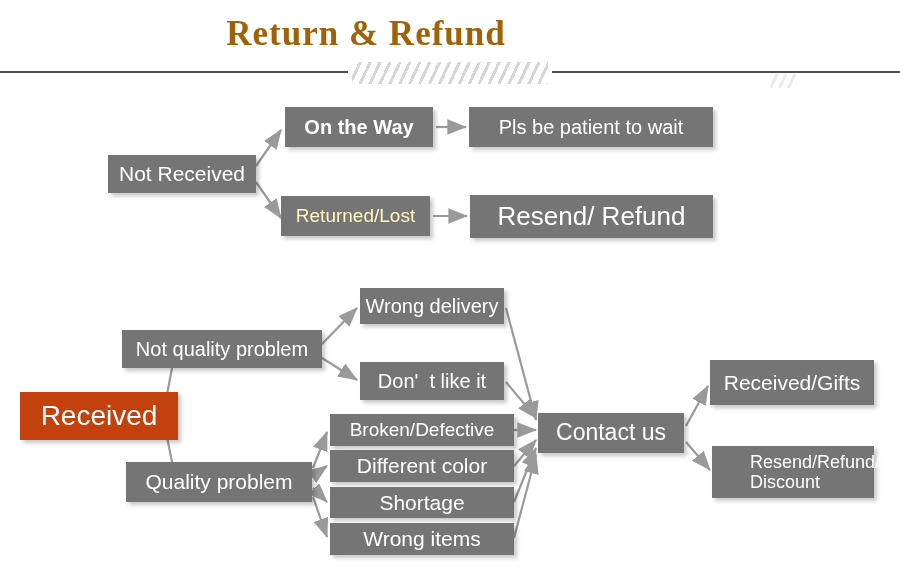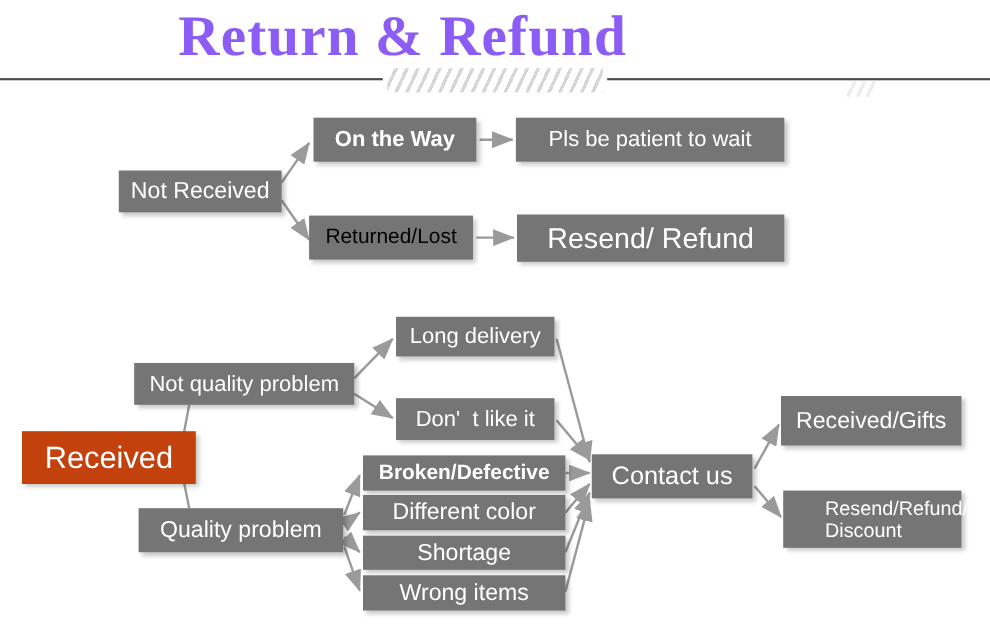--- a/index.html
+++ b/index.html
@@ -19,24 +19,24 @@
   }
 
   
   #title {
     position: absolute;
     left: 0;
     top: 10px;
     width: 732px;
     text-align: center;
     font-family: "Liberation Serif", serif;
-    font-size: 52px;
+    font-size: 35px;
     font-weight: 700;
     letter-spacing: 1px;
-    color: #8b5cf6;
+    color: #a16207;
     line-height: 48px;
     white-space: nowrap;
   }
 
   
   #divider {
     position: absolute;
     left: 0;
     top: 62px;
     width: 900px;
@@ -169,49 +169,49 @@
   </div>
 
   <div class="node" style="left: 285px; top: 107px; width: 148px; height: 40px; font-size: 20px; background: rgb(117, 117, 117); color: rgb(255, 255, 255); font-weight: bold;">
     <span>On the Way</span>
   </div>
 
   <div class="node" style="left: 469px; top: 107px; width: 244px; height: 40px; font-size: 20px; background: rgb(117, 117, 117); color: rgb(255, 255, 255);">
     <span>Pls be patient to wait</span>
   </div>
 
-  <div class="node" style="left: 281px; top: 196px; width: 149px; height: 40px; font-size: 19px; background: rgb(117, 117, 117); color: #000000;">
+  <div class="node" style="left: 281px; top: 196px; width: 149px; height: 40px; font-size: 19px; background: rgb(117, 117, 117); color: #fef9c3;">
     <span>Returned/Lost</span>
   </div>
 
   <div class="node" style="left: 470px; top: 195px; width: 243px; height: 43px; font-size: 26px; background: rgb(117, 117, 117); color: rgb(255, 255, 255);">
     <span>Resend/ Refund</span>
   </div>
 
   <div class="node" style="left: 20px; top: 392px; width: 158px; height: 48px; font-size: 28px; background: #c2410c; color: rgb(255, 255, 255);">
     <span>Received</span>
   </div>
 
   <div class="node" style="left: 122px; top: 330px; width: 200px; height: 38px; font-size: 20px; background: rgb(117, 117, 117); color: rgb(255, 255, 255);">
     <span>Not quality problem</span>
   </div>
 
   <div class="node" style="left: 126px; top: 462px; width: 186px; height: 40px; font-size: 21px; background: rgb(117, 117, 117); color: rgb(255, 255, 255);">
     <span>Quality problem</span>
   </div>
 
   <div class="node" style="left: 360px; top: 288px; width: 144px; height: 36px; font-size: 20px; background: rgb(117, 117, 117); color: rgb(255, 255, 255);">
-    <span>Long delivery</span>
+    <span>Wrong delivery</span>
   </div>
 
   <div class="node" style="left: 360px; top: 362px; width: 144px; height: 38px; font-size: 20px; background: rgb(117, 117, 117); color: rgb(255, 255, 255);">
     <span>Don'  t like it</span>
   </div>
 
-  <div class="node" style="left: 330px; top: 414px; width: 184px; height: 32px; font-size: 19px; background: rgb(117, 117, 117); color: rgb(255, 255, 255); font-weight: bold;">
+  <div class="node" style="left: 330px; top: 414px; width: 184px; height: 32px; font-size: 19px; background: rgb(117, 117, 117); color: rgb(255, 255, 255);">
     <span>Broken/Defective</span>
   </div>
 
   <div class="node" style="left: 330px; top: 450px; width: 184px; height: 32px; font-size: 21px; background: rgb(117, 117, 117); color: rgb(255, 255, 255);">
     <span>Different color</span>
   </div>
 
   <div class="node" style="left: 330px; top: 487px; width: 184px; height: 31px; font-size: 21px; background: rgb(117, 117, 117); color: rgb(255, 255, 255);">
     <span>Shortage</span>
   </div>

